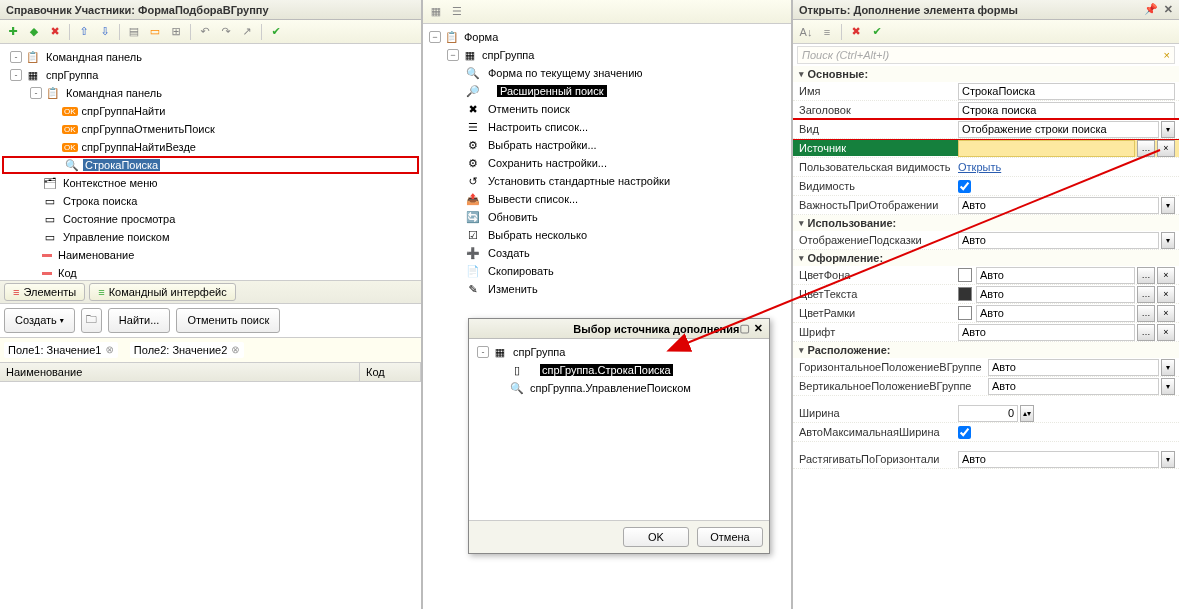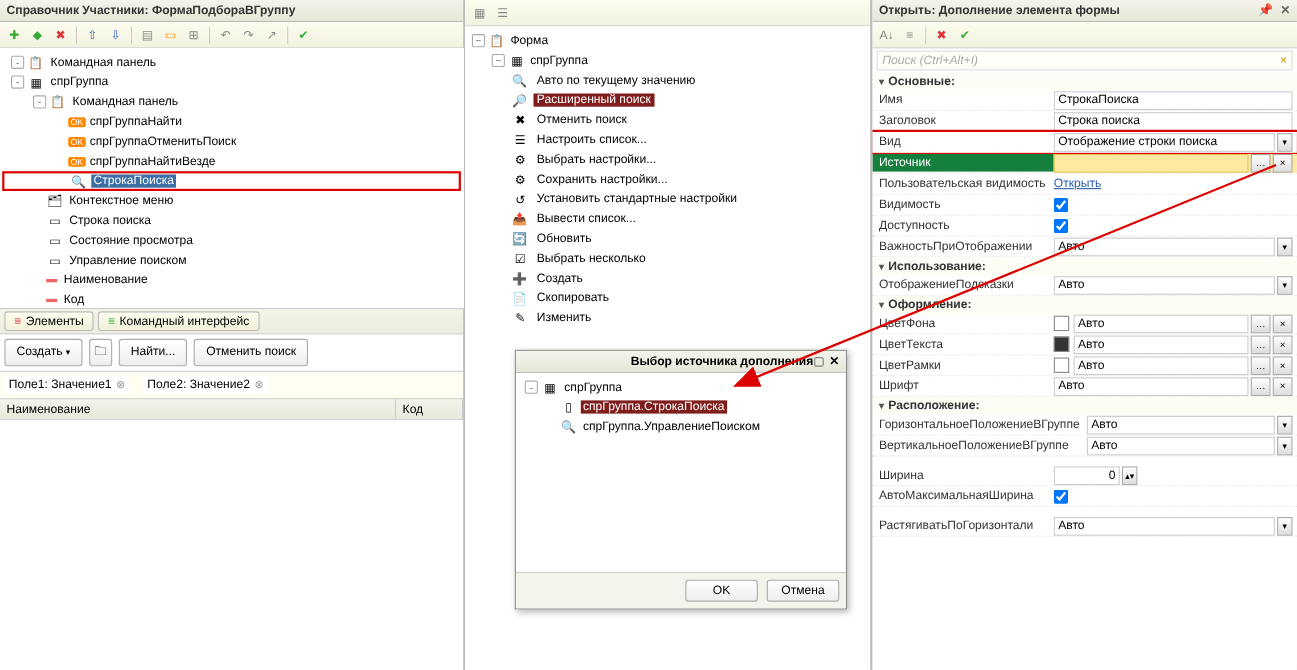--- a/index.html
+++ b/index.html
@@ -41,21 +41,21 @@
 
 .grid-header { display: flex; background: linear-gradient(#f4f4ec,#e8e8dc); border-top: 1px solid #ccc; border-bottom: 1px solid #ccc; }
 .grid-col { padding: 3px 6px; border-right: 1px solid #ccc; }
 .grid-body { flex: 1; background: #fff; }
 
 
 .action-row { display: flex; align-items: center; height: 18px; padding-left: 40px; }
 .action-row.l0 { padding-left: 4px; }
 .action-row.l1 { padding-left: 22px; }
 .action-icon { width: 16px; height: 16px; display: inline-flex; align-items: center; justify-content: center; margin-right: 4px; }
-.action-selected { background: #7f1d1d; color: #fff; }
+.action-selected { background: #000000; color: #fff; margin-left: 12px; }
 
 
 .modal { position: absolute; left: 468px; top: 318px; width: 302px; height: 236px; background: #fff; border: 1px solid #888; box-shadow: 2px 2px 6px rgba(0,0,0,.3); display: flex; flex-direction: column; z-index: 50; }
 .modal-title { background: linear-gradient(#f4f4ec,#e6e6d8); padding: 3px 6px; font-weight: bold; display: flex; justify-content: flex-end; align-items: center; border-bottom: 1px solid #bbb; }
 .modal-body { flex: 1; padding: 4px; overflow: auto; }
 .modal-footer { display: flex; justify-content: flex-end; gap: 8px; padding: 6px; border-top: 1px solid #ccc; background: #f4f4ec; }
 .modal-footer .btn { min-width: 66px; justify-content: center; }
 
 
 .prop-section { padding: 2px 6px; font-weight: bold; color: #333; background: #fdfdf5; display:flex; align-items:center; gap:4px;}
@@ -239,21 +239,21 @@
         <span>Форма</span>
       </div>
     <div class="action-row l1">
         <span class="toggler">−</span>
         <span class="action-icon">▦</span>
         <span>спрГруппа</span>
       </div>
     <div id="mid-actions">
         <div class="action-row">
           <span class="action-icon">🔍</span>
-          <span class="" style="padding:0 3px">Авто по текущему значению</span>
+          <span class="" style="padding:0 3px">Форма по текущему значению</span>
         </div>
         <div class="action-row">
           <span class="action-icon">🔎</span>
           <span class="action-selected" style="padding:0 3px">Расширенный поиск</span>
         </div>
         <div class="action-row">
           <span class="action-icon">✖</span>
           <span class="" style="padding:0 3px">Отменить поиск</span>
         </div>
         <div class="action-row">
@@ -346,26 +346,20 @@
       </div>
     </div>
   <div class="prop-row">
       <div class="prop-label">Пользовательская видимость</div>
       <div class="prop-value">
         <span class="link">Открыть</span>
       </div>
     </div>
   <div class="prop-row">
       <div class="prop-label">Видимость</div>
-      <div class="prop-value">
-        <input type="checkbox" class="cb" checked="" style="">
-      </div>
-    </div>
-  <div class="prop-row">
-      <div class="prop-label">Доступность</div>
       <div class="prop-value">
         <input type="checkbox" class="cb" checked="" style="">
       </div>
     </div>
   <div class="prop-row">
       <div class="prop-label">ВажностьПриОтображении</div>
       <div class="prop-value">
         <input class="prop-input" value="Авто" style="">
         <div class="prop-dd">▾</div>
       </div>

